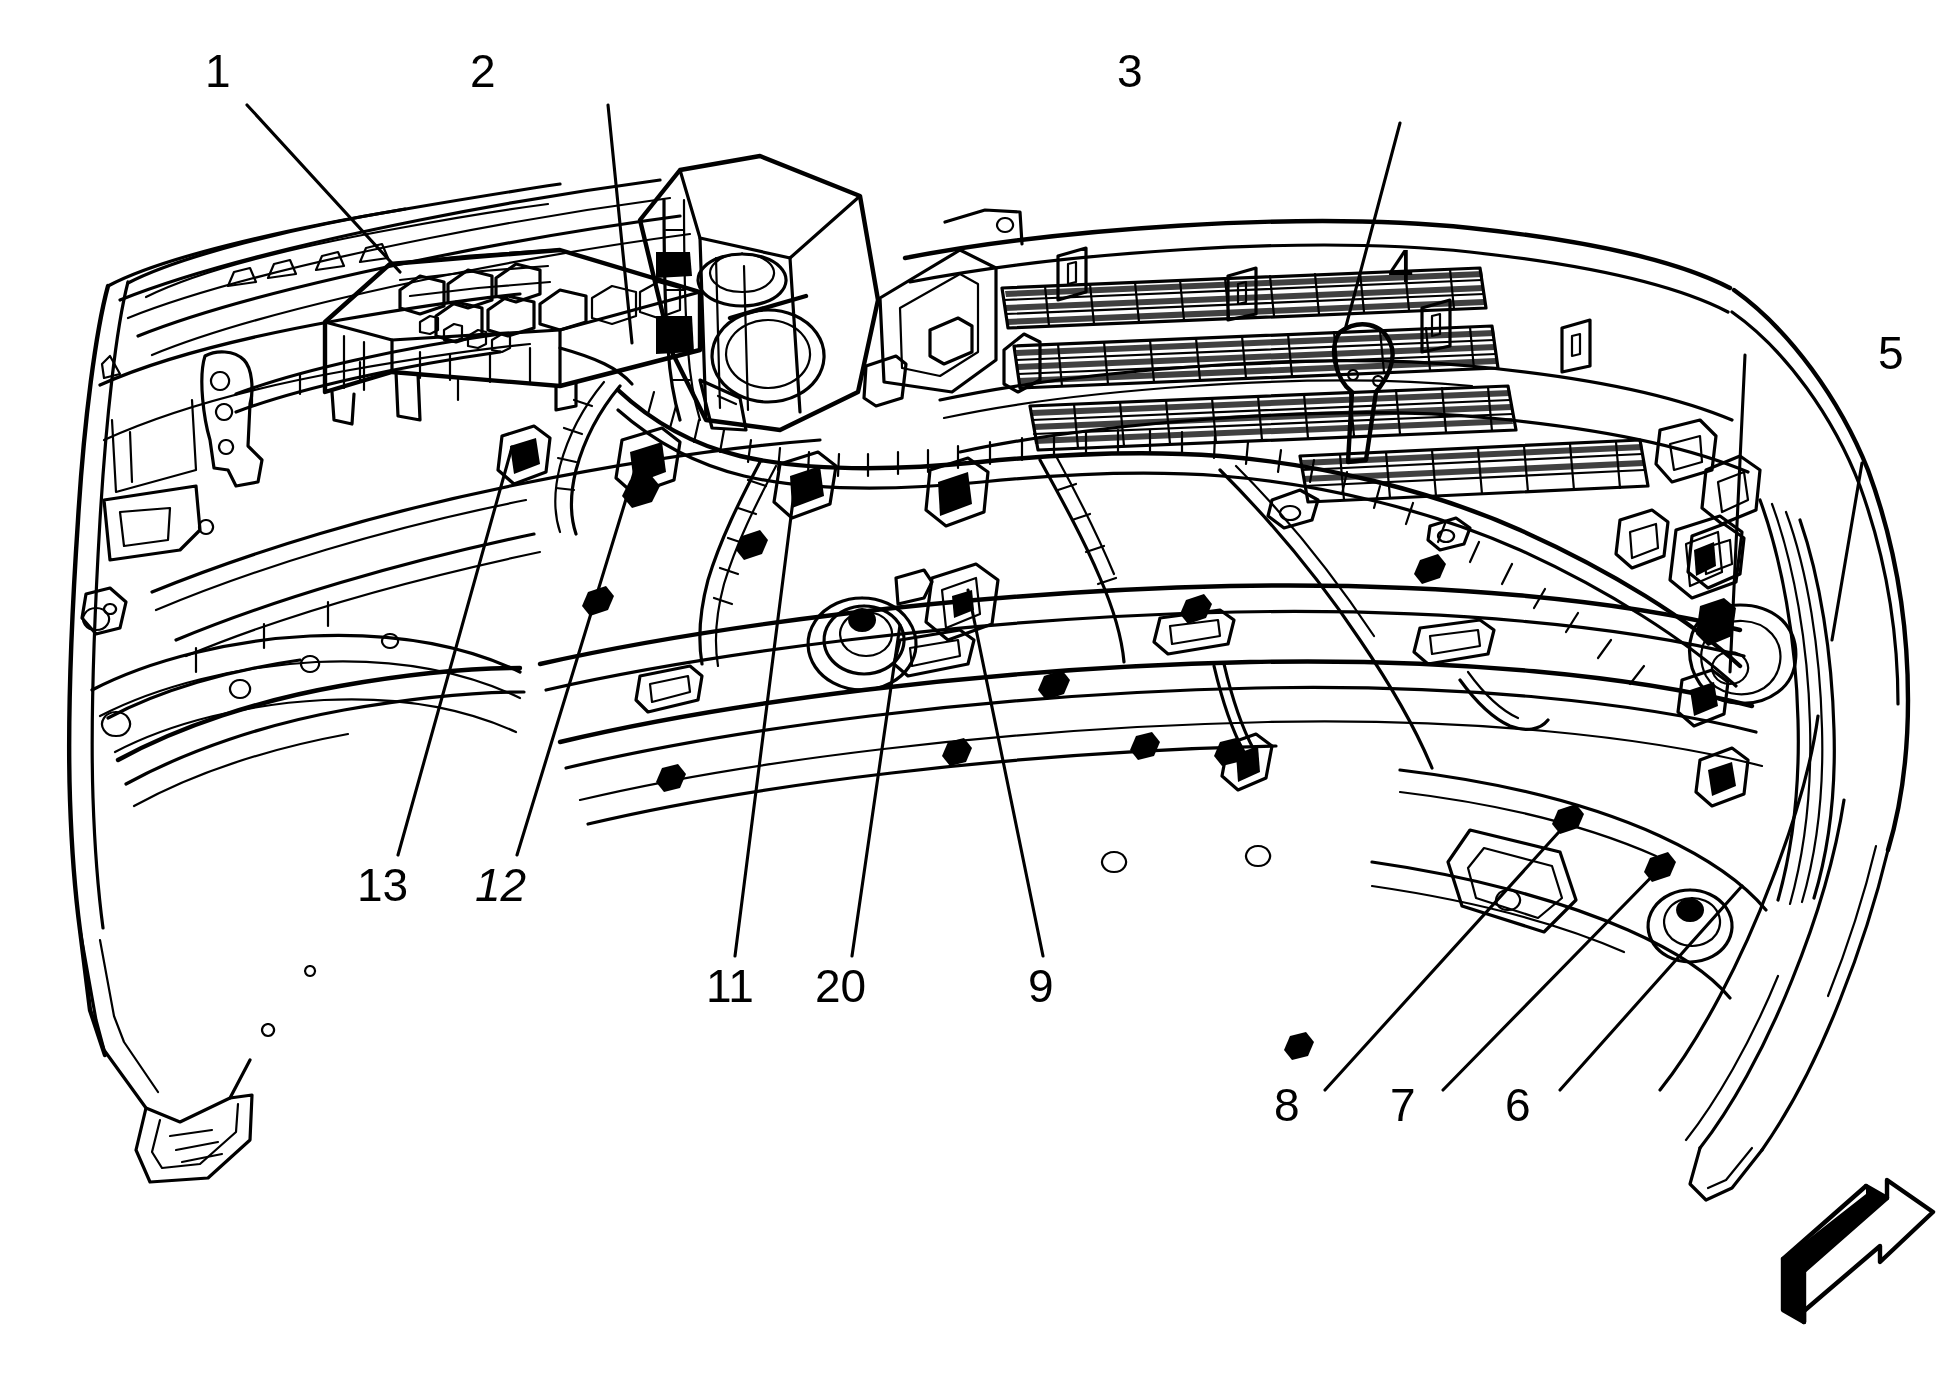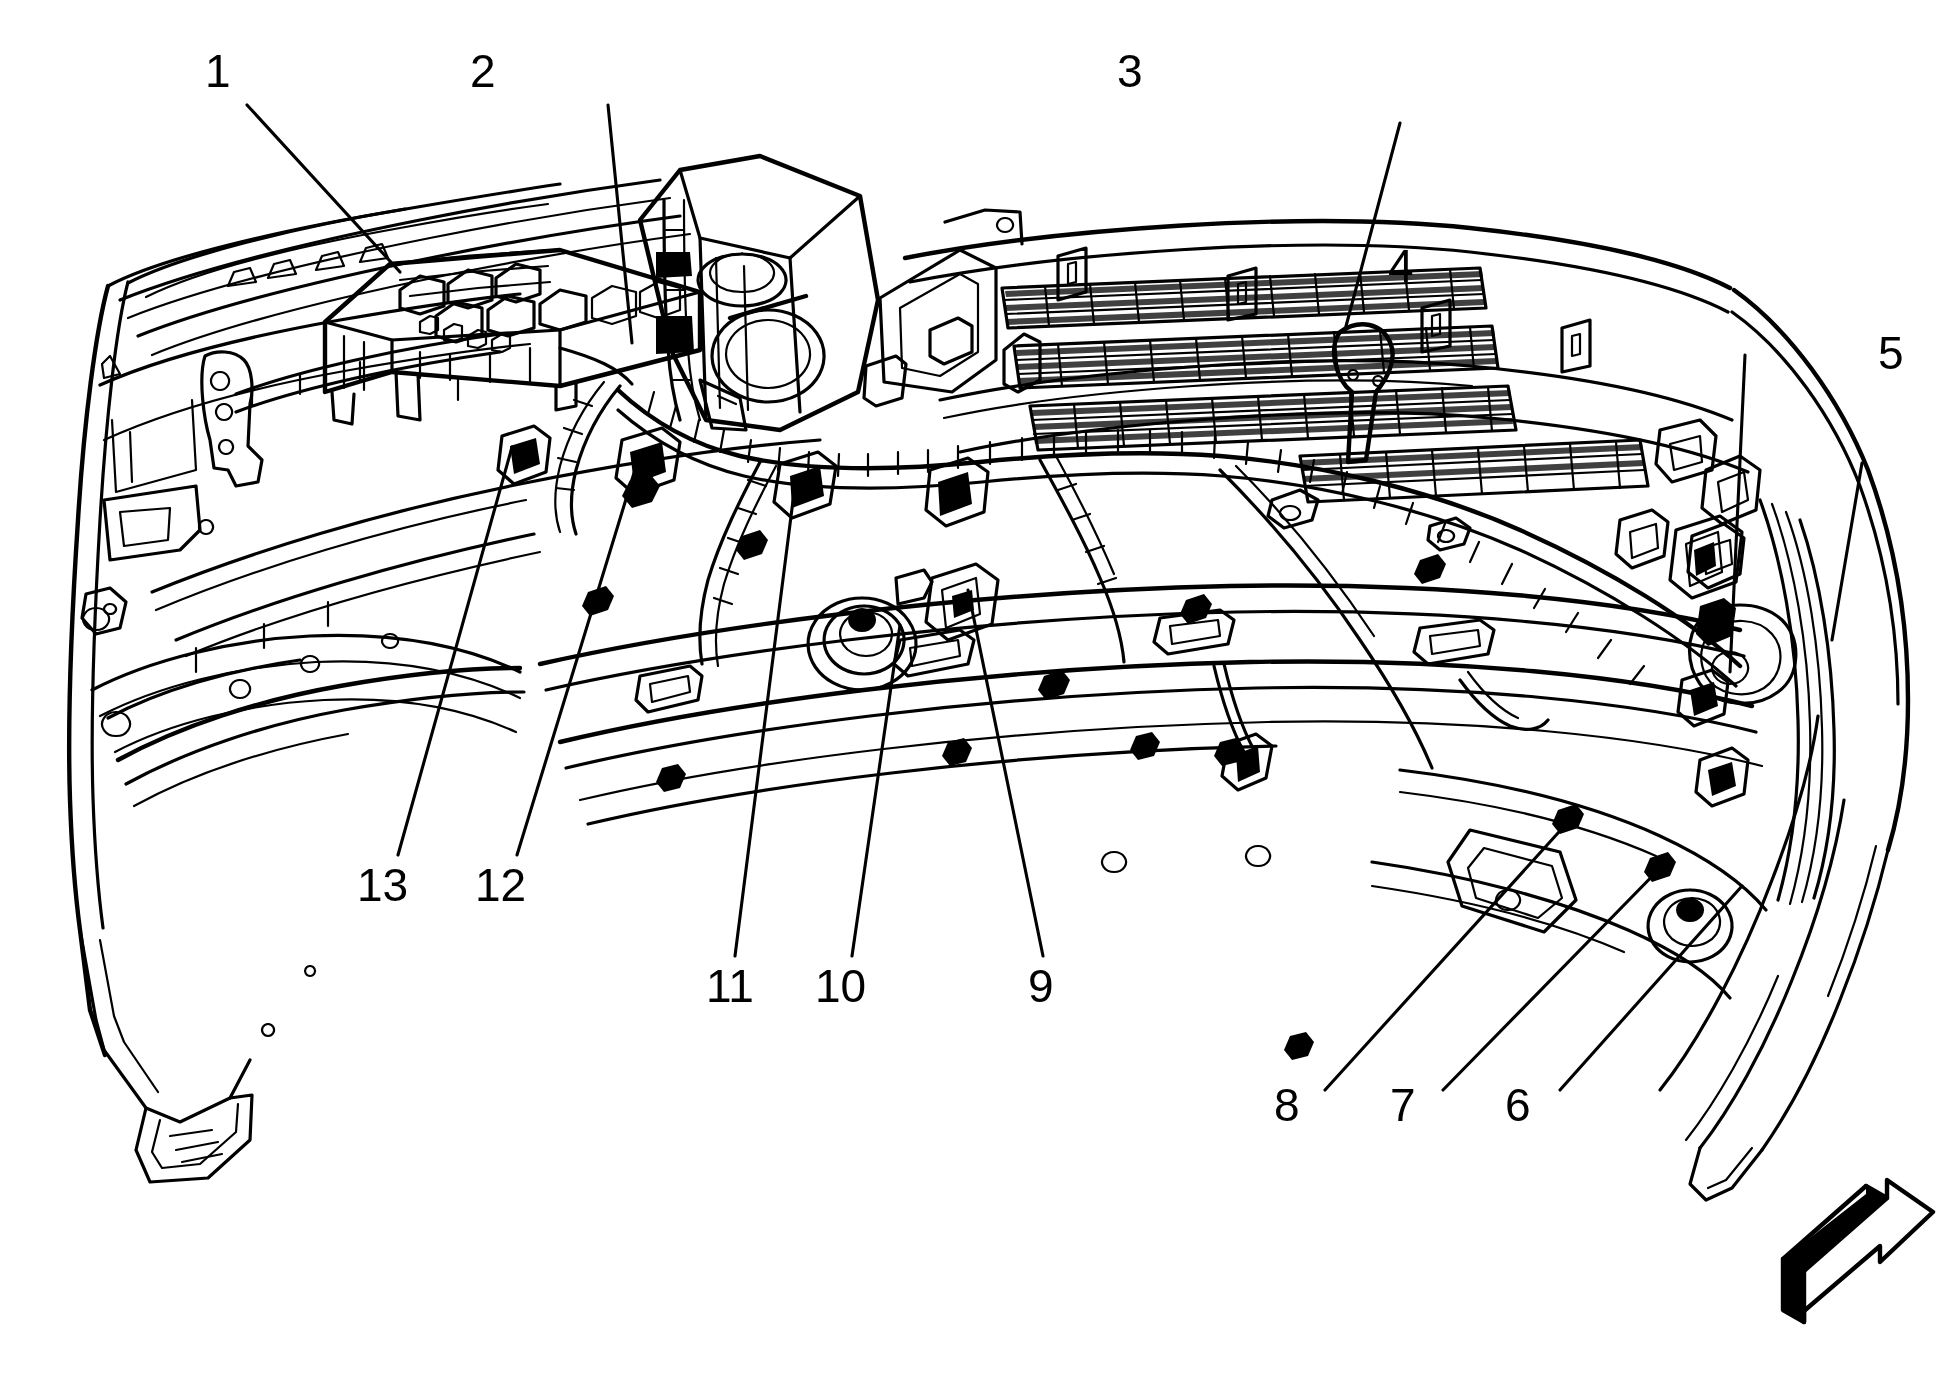--- a/index.html
+++ b/index.html
@@ -508,18 +508,18 @@
 
   <div class="callout-label" style="left:205px;  top:48px;">1</div>
   <div class="callout-label" style="left:470px;  top:48px;">2</div>
   <div class="callout-label" style="left:1117px; top:48px;">3</div>
   <div class="callout-label" style="left:1388px; top:243px;">4</div>
   <div class="callout-label" style="left:1878px; top:330px;">5</div>
   <div class="callout-label" style="left:1505px; top:1082px;">6</div>
   <div class="callout-label" style="left:1390px; top:1082px;">7</div>
   <div class="callout-label" style="left:1274px; top:1082px;">8</div>
   <div class="callout-label" style="left:1028px; top:963px;">9</div>
-  <div class="callout-label" style="left:815px;  top:963px;">10</div>
+  <div class="callout-label" style="left:815px;  top:963px;">20</div>
   <div class="callout-label" style="left:698px;  top:963px;margin-left:8px;">11</div>
-  <div class="callout-label" style="left:475px;  top:862px;">12</div>
+  <div class="callout-label" style="left:475px;  top:862px;font-style:italic;">12</div>
   <div class="callout-label" style="left:357px;  top:862px;">13</div>
 
 </div>
 
 </body></html>

